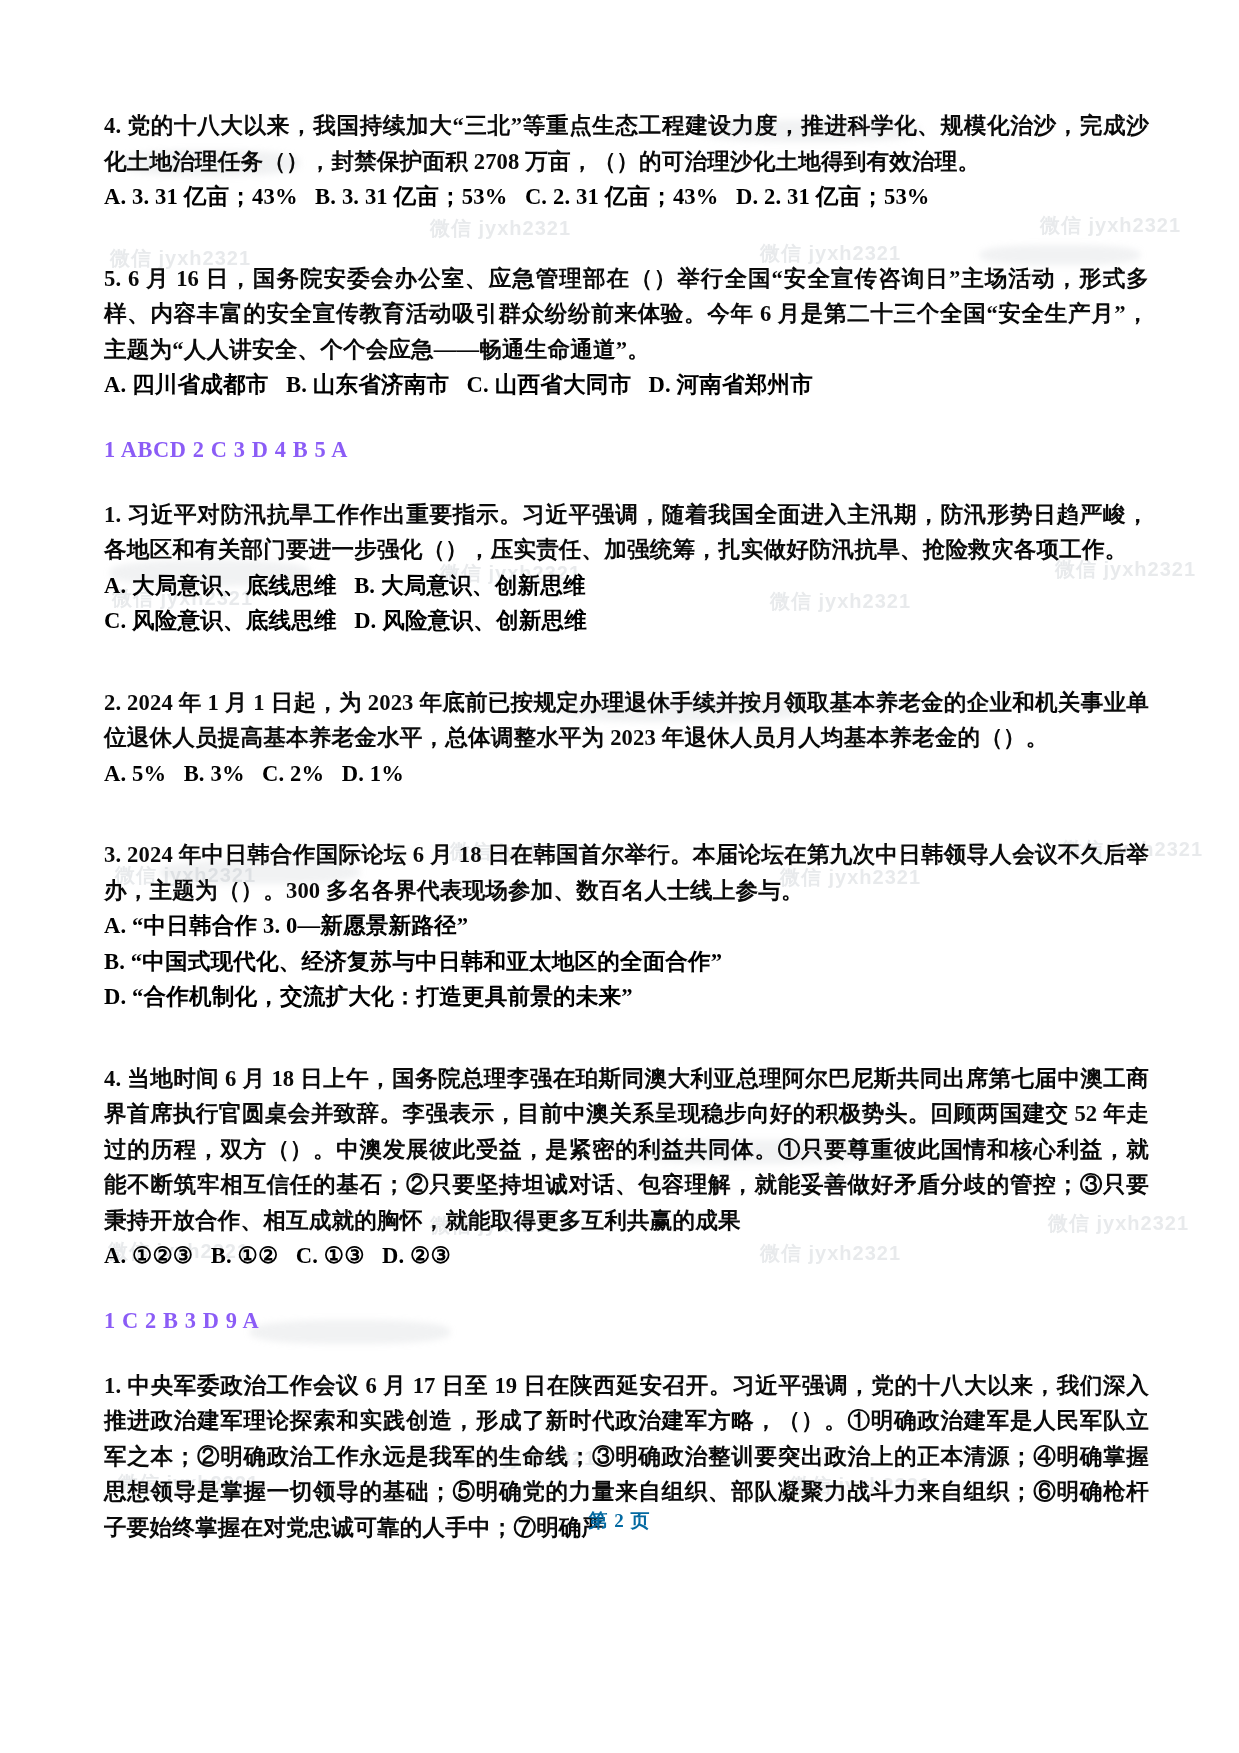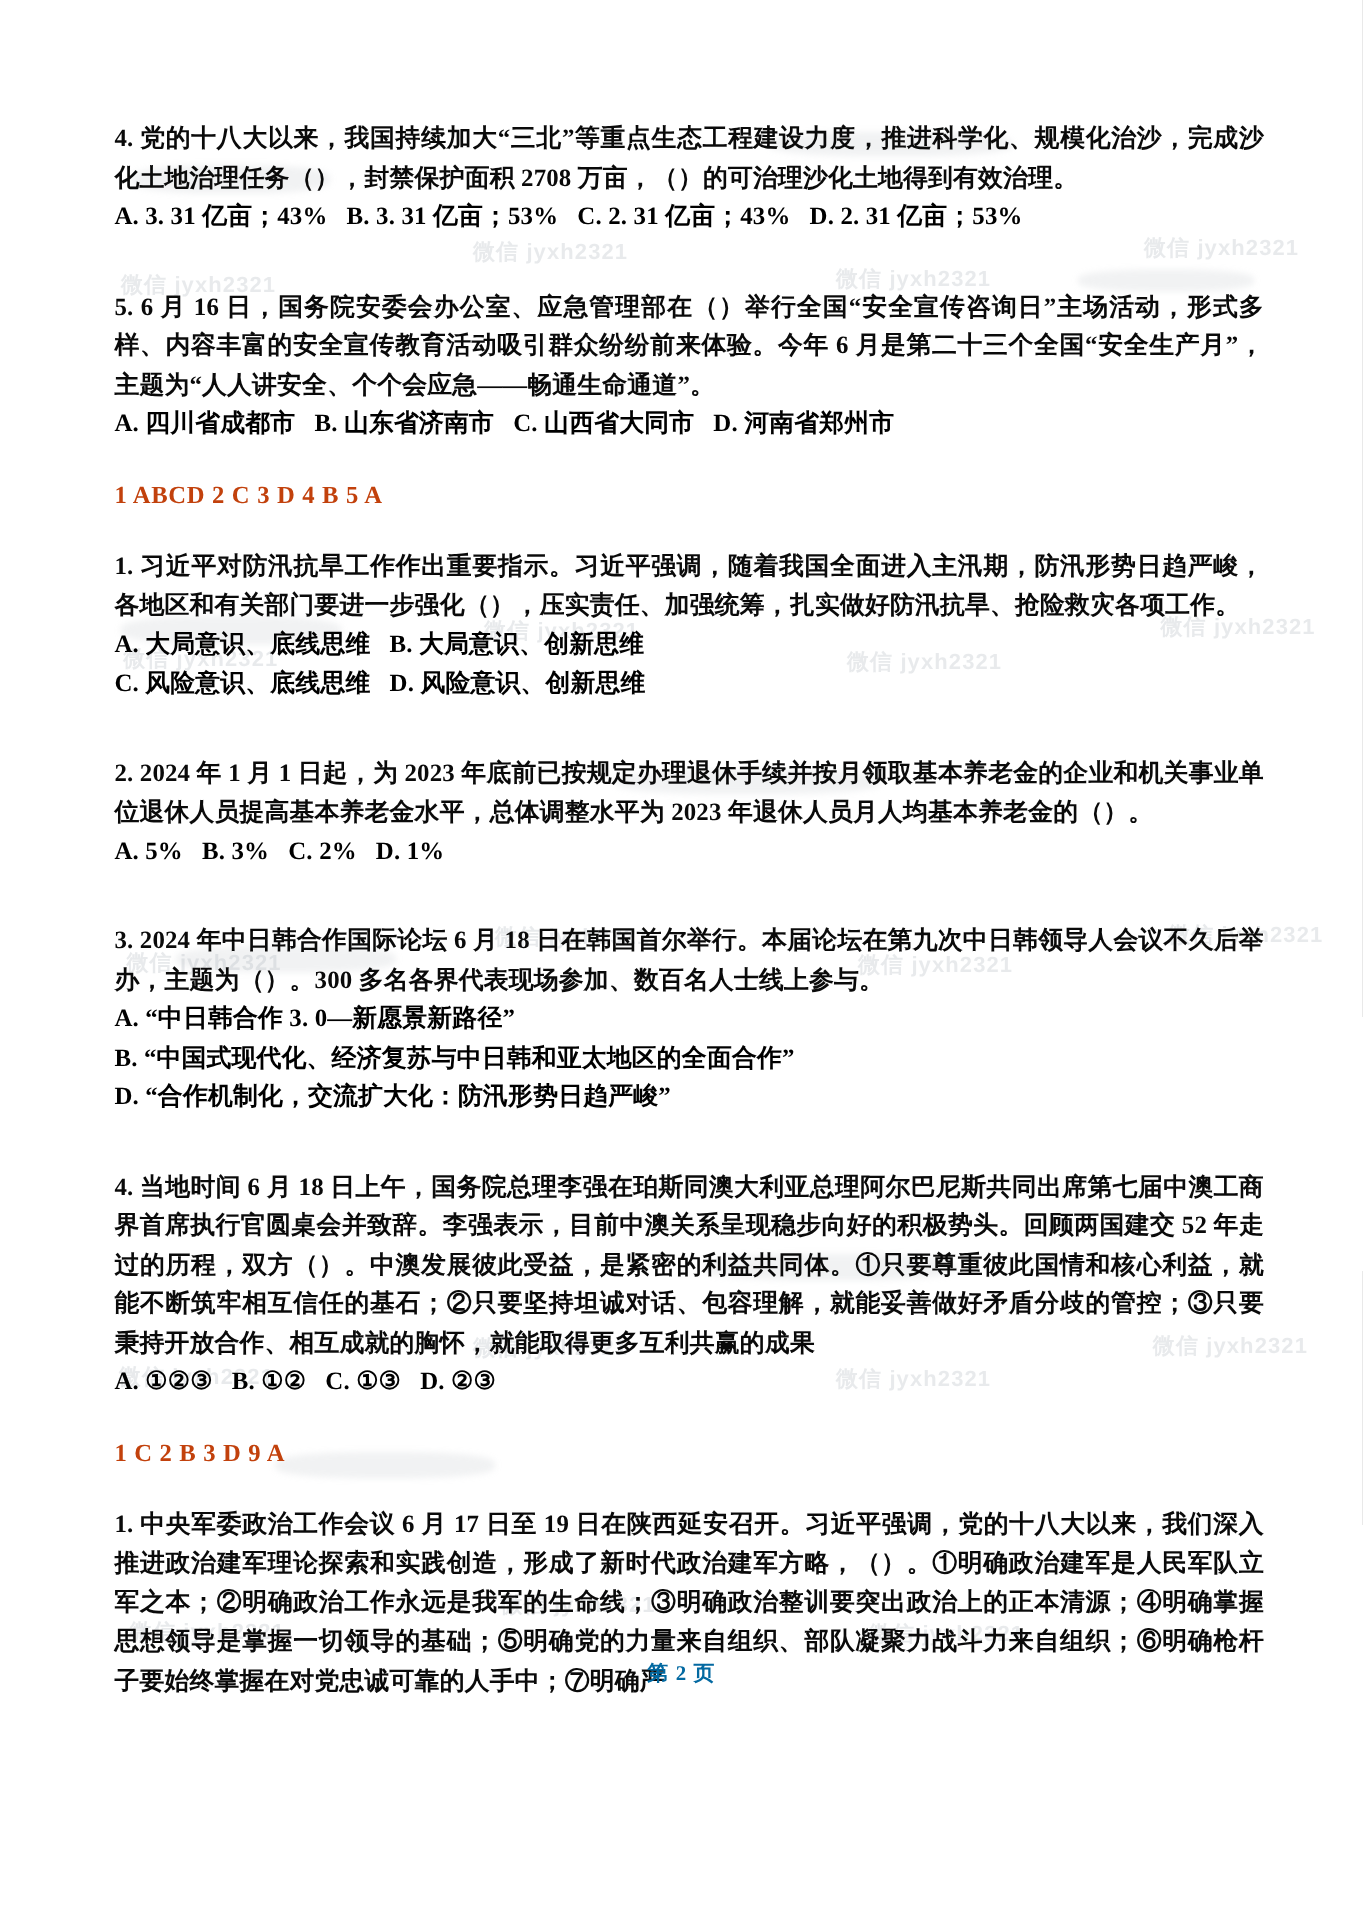--- a/index.html
+++ b/index.html
@@ -40,21 +40,21 @@
     font-size: 22.6px;
     line-height: 35.5px;
     font-weight: 700;
     letter-spacing: 0.15px;
     color: #000000;
   }
   .opt-line {
     white-space: pre;
   }
   .answers {
-    color: #c2410c;
+    color: #8b5cf6;
     font-weight: 700;
     font-size: 22.4px;
     line-height: 34px;
     letter-spacing: 0.6px;
     margin: 28px 0 30px 0;
     white-space: pre;
   }
   .footer {
     position: absolute;
     left: 0;
@@ -169,21 +169,21 @@
         </div>
       </div>
 
       <div class="sep-gap"></div>
 
       <div class="qblock">
         <div class="qbody">3. 2024 年中日韩合作国际论坛 6 月 18 日在韩国首尔举行。本届论坛在第九次中日韩领导人会议不久后举办，主题为（）。300 多名各界代表现场参加、数百名人士线上参与。</div>
         <div class="opts">
           <div class="opt-line">A. “中日韩合作 3. 0—新愿景新路径”</div>
           <div class="opt-line">B. “中国式现代化、经济复苏与中日韩和亚太地区的全面合作”</div>
-          <div class="opt-line">D. “合作机制化，交流扩大化：防汛形势日趋严峻”</div>
+          <div class="opt-line">D. “合作机制化，交流扩大化：打造更具前景的未来”</div>
         </div>
       </div>
 
       <div class="sep-gap"></div>
 
       <div class="qblock">
         <div class="qbody">4. 当地时间 6 月 18 日上午，国务院总理李强在珀斯同澳大利亚总理阿尔巴尼斯共同出席第七届中澳工商界首席执行官圆桌会并致辞。李强表示，目前中澳关系呈现稳步向好的积极势头。回顾两国建交 52 年走过的历程，双方（）。中澳发展彼此受益，是紧密的利益共同体。①只要尊重彼此国情和核心利益，就能不断筑牢相互信任的基石；②只要坚持坦诚对话、包容理解，就能妥善做好矛盾分歧的管控；③只要秉持开放合作、相互成就的胸怀，就能取得更多互利共赢的成果</div>
         <div class="opts">
           <div class="opt-line">A. ①②③   B. ①②   C. ①③   D. ②③</div>
         </div>

